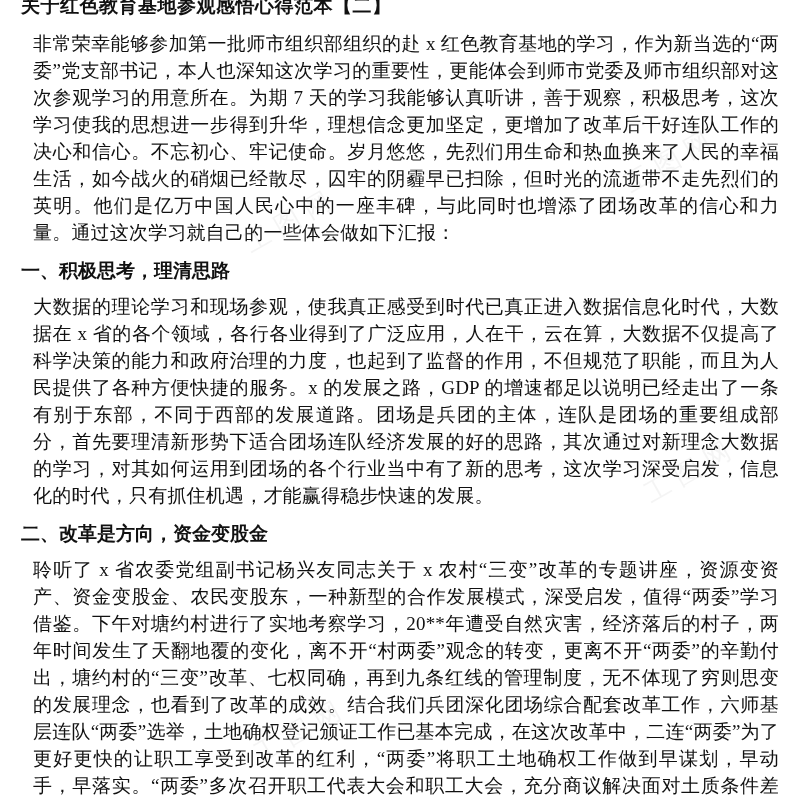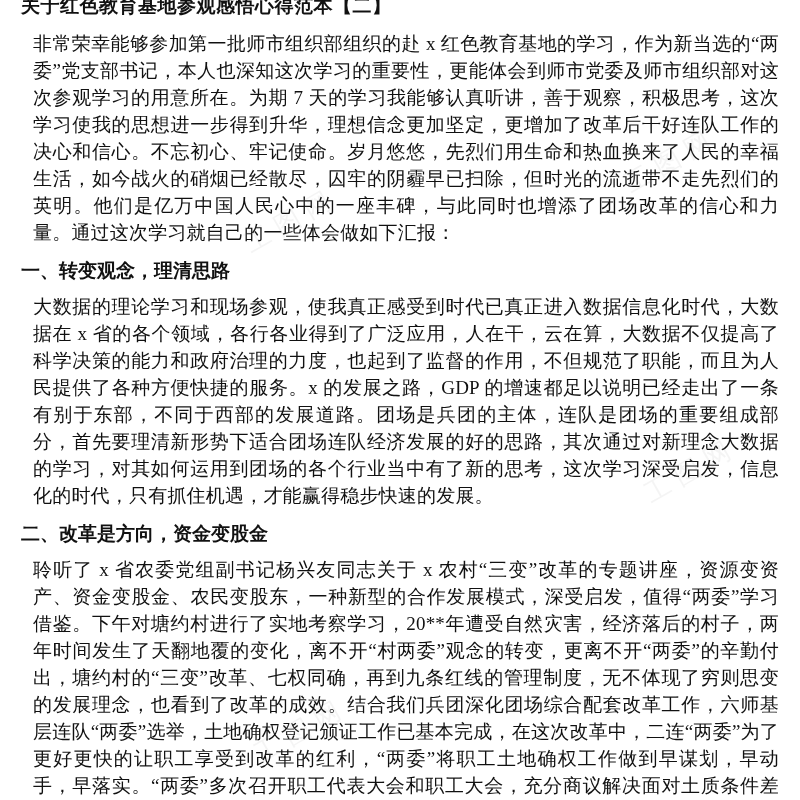--- a/index.html
+++ b/index.html
@@ -63,21 +63,21 @@
 
   <span class="wm wm1">工图网</span>
   <span class="wm wm2">工图网</span>
   <span class="wm wm3">工图网</span>
   <span class="wm wm4">工图网</span>
 
   <h1 class="doc-title">关于红色教育基地参观感悟心得范本【二】</h1>
 
   <p class="body-paragraph">非常荣幸能够参加第一批师市组织部组织的赴 x 红色教育基地的学习，作为新当选的“两委”党支部书记，本人也深知这次学习的重要性，更能体会到师市党委及师市组织部对这次参观学习的用意所在。为期 7 天的学习我能够认真听讲，善于观察，积极思考，这次学习使我的思想进一步得到升华，理想信念更加坚定，更增加了改革后干好连队工作的决心和信心。不忘初心、牢记使命。岁月悠悠，先烈们用生命和热血换来了人民的幸福生活，如今战火的硝烟已经散尽，囚牢的阴霾早已扫除，但时光的流逝带不走先烈们的英明。他们是亿万中国人民心中的一座丰碑，与此同时也增添了团场改革的信心和力量。通过这次学习就自己的一些体会做如下汇报：</p>
 
-  <h2 class="section-heading">一、转变观念，理清思路</h2>
+  <h2 class="section-heading">一、积极思考，理清思路</h2>
 
   <p class="body-paragraph">大数据的理论学习和现场参观，使我真正感受到时代已真正进入数据信息化时代，大数据在 x 省的各个领域，各行各业得到了广泛应用，人在干，云在算，大数据不仅提高了科学决策的能力和政府治理的力度，也起到了监督的作用，不但规范了职能，而且为人民提供了各种方便快捷的服务。x 的发展之路，GDP 的增速都足以说明已经走出了一条有别于东部，不同于西部的发展道路。团场是兵团的主体，连队是团场的重要组成部分，首先要理清新形势下适合团场连队经济发展的好的思路，其次通过对新理念大数据的学习，对其如何运用到团场的各个行业当中有了新的思考，这次学习深受启发，信息化的时代，只有抓住机遇，才能赢得稳步快速的发展。</p>
 
   <h2 class="section-heading">二、改革是方向，资金变股金</h2>
 
   <p class="body-paragraph">聆听了 x 省农委党组副书记杨兴友同志关于 x 农村“三变”改革的专题讲座，资源变资产、资金变股金、农民变股东，一种新型的合作发展模式，深受启发，值得“两委”学习借鉴。下午对塘约村进行了实地考察学习，20**年遭受自然灾害，经济落后的村子，两年时间发生了天翻地覆的变化，离不开“村两委”观念的转变，更离不开“两委”的辛勤付出，塘约村的“三变”改革、七权同确，再到九条红线的管理制度，无不体现了穷则思变的发展理念，也看到了改革的成效。结合我们兵团深化团场综合配套改革工作，六师基层连队“两委”选举，土地确权登记颁证工作已基本完成，在这次改革中，二连“两委”为了更好更快的让职工享受到改革的红利，“两委”将职工土地确权工作做到早谋划，早动手，早落实。“两委”多次召开职工代表大会和职工大会，充分商议解决面对土质条件差异大，人多地少等困难。“两委”和广大职工集思广益，严格遵循“四议两公开”工作法开展土地确权工作。最终以大稳定小调整的方式</p>
 
 </div>
 
 </body></html>

